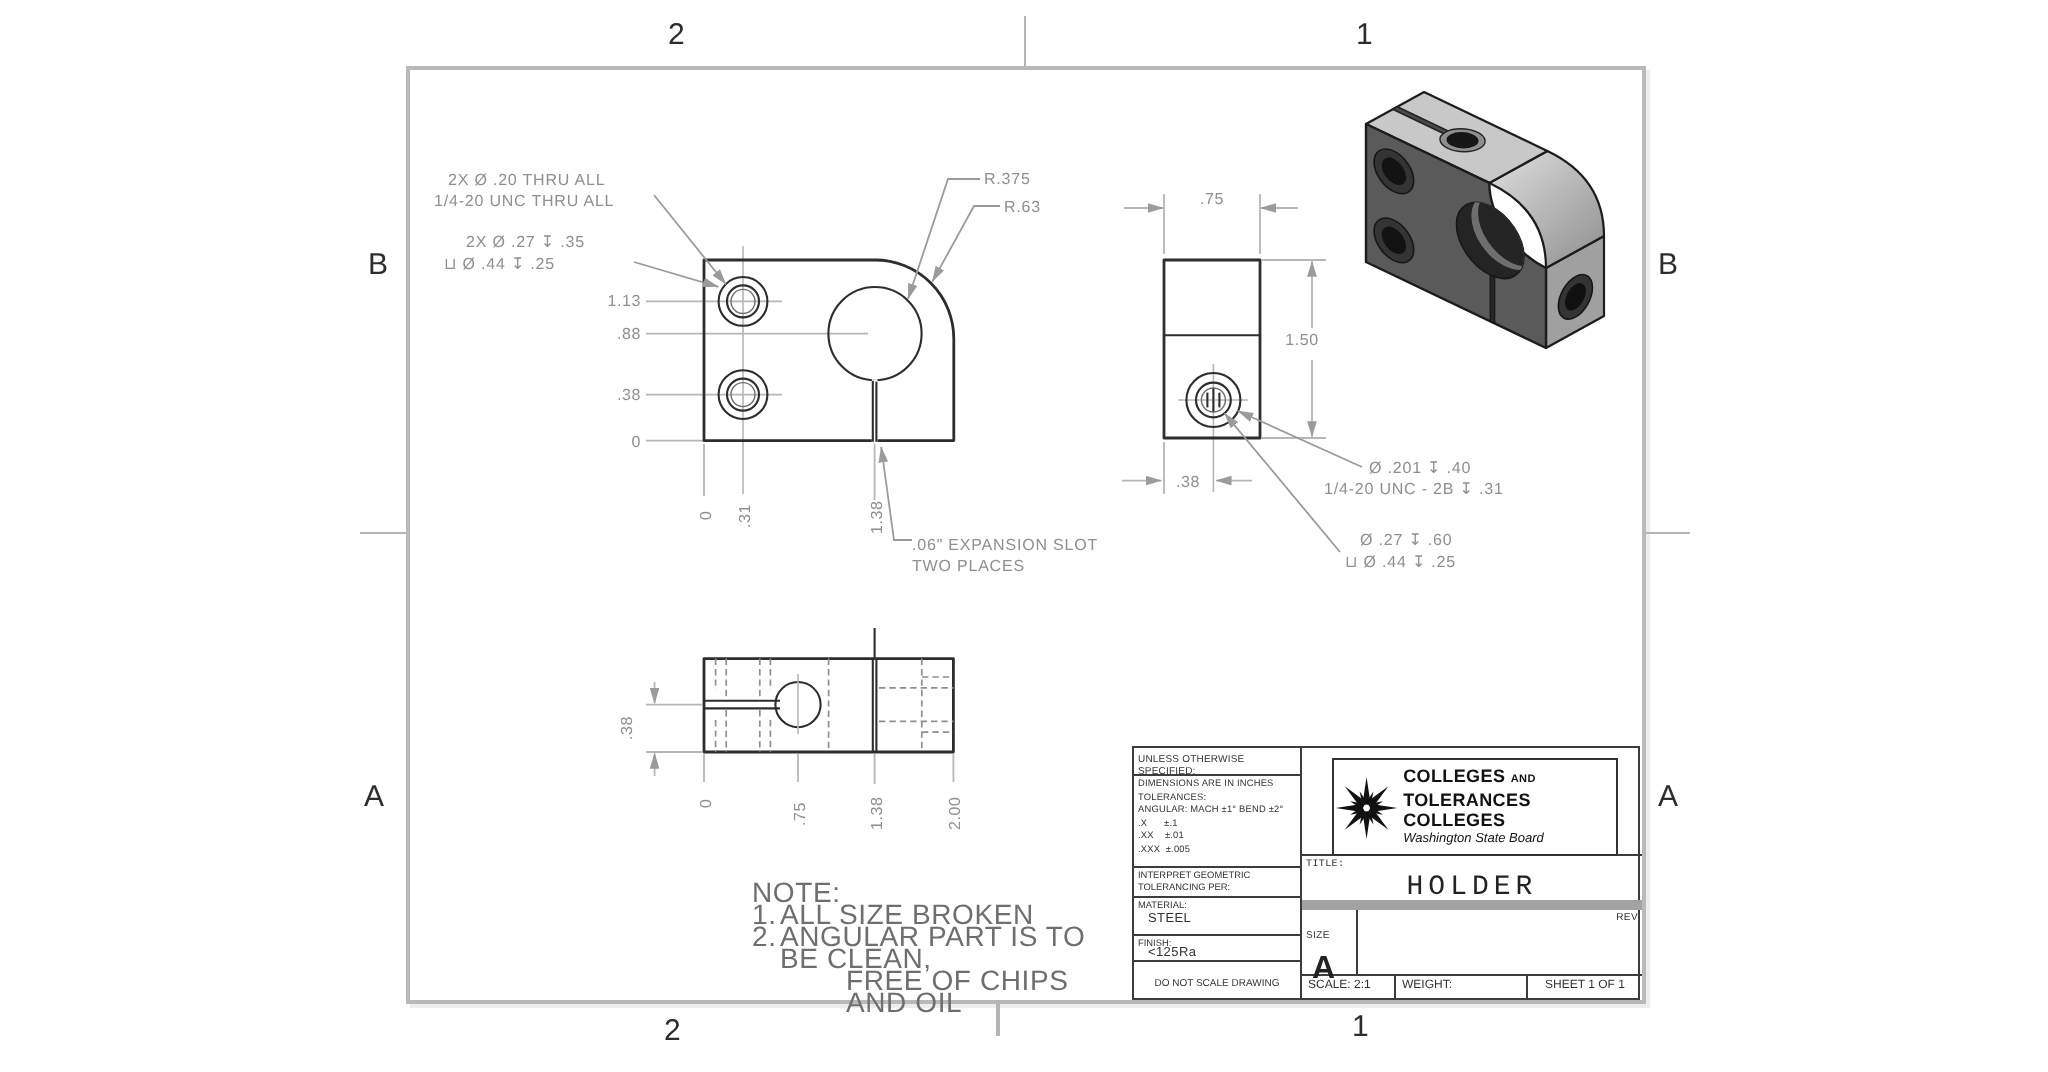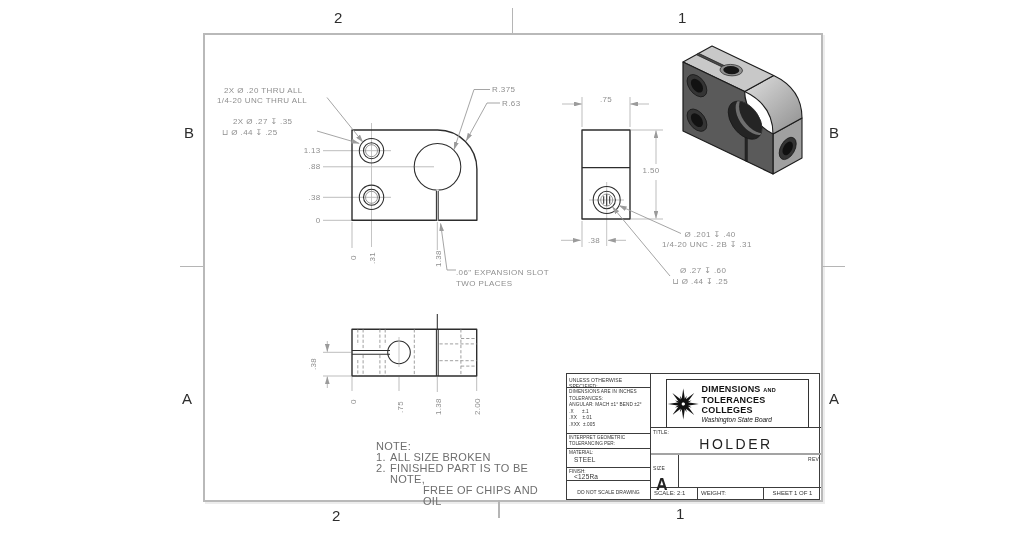--- a/index.html
+++ b/index.html
@@ -16,21 +16,21 @@
   .callout{font-size:8px;fill:#8f8f8f;letter-spacing:0.4px;}
   .edge{stroke:#2d2d2d;stroke-width:1.4;fill:none;stroke-linejoin:round;}
   .edge2{stroke:#2d2d2d;stroke-width:1.05;fill:none;}
   .thin{stroke:#6f6f6f;stroke-width:0.7;fill:none;}
   .dim{stroke:#b6b6b6;stroke-width:0.9;fill:none;}
   .ldr{stroke:#9b9b9b;stroke-width:0.9;fill:none;}
   .hid{stroke:#8f8f8f;stroke-width:0.85;fill:none;stroke-dasharray:3.2 2;}
   .cl{stroke:#b6b6b6;stroke-width:0.8;fill:none;}
   
   .notes{position:absolute;left:376px;top:441px;width:170px;color:#6e6e6e;
-    font-size:11px;line-height:11px;letter-spacing:0.3px;}
+    font-size:14px;line-height:11px;letter-spacing:0.3px;}
   .notes .row{display:flex;}
   .notes .num{width:14px;flex:none;}
   .notes .wrap{margin-left:14px;padding-left:33px;}
   
   .tb{position:absolute;left:566px;top:373px;width:254px;height:127px;
     border:1px solid #3c3c3c;box-sizing:border-box;color:#333;}
   .tb .tb-left{position:absolute;left:0;top:0;width:84px;height:100%;
     border-right:1px solid #3c3c3c;box-sizing:border-box;}
   .tbrow{box-sizing:border-box;border-bottom:1px solid #3c3c3c;overflow:hidden;padding:1px 2px;}
   .tb-unless{height:14px;font-size:5px;letter-spacing:0.1px;padding-top:3px;}
@@ -43,21 +43,21 @@
   .tb-dns{height:20px;border-bottom:none;font-size:5px;text-align:center;padding-top:8px;}
   .tb .tb-right{position:absolute;left:84px;top:0;width:170px;height:100%;}
   .tb-logo-row{height:54px;border-bottom:1px solid #3c3c3c;box-sizing:border-box;position:relative;}
   .logo-box{position:absolute;left:15px;top:5px;width:143px;height:49px;border:1px solid #333;
     box-sizing:border-box;display:flex;align-items:center;}
   .logo-text{margin-left:2px;color:#111;}
   .logo-text .l1{font-size:9px;font-weight:bold;letter-spacing:0.2px;line-height:10px;}
   .logo-text .l1 .sm{font-size:5.5px;}
   .logo-text .l2{font-size:9px;font-weight:bold;letter-spacing:0.2px;line-height:10px;}
   .logo-text .l3{font-size:6.5px;font-style:italic;line-height:9px;}
-  .tb-title-row{height:27px;border-bottom:2px solid #a3a3a3;box-sizing:border-box;position:relative;}
+  .tb-title-row{height:27px;border-bottom:5px solid #a3a3a3;box-sizing:border-box;position:relative;font-family:Liberation Mono, monospace;}
   .tb-small-label{font-size:5px;letter-spacing:0.2px;color:#333;}
   .tb-title-row .tb-small-label{position:absolute;left:2px;top:1px;}
   .tb-title{position:absolute;left:0;top:8px;width:100%;text-align:center;
     font-size:14px;letter-spacing:2.5px;color:#222;}
   .tb-size-row{height:33px;border-bottom:1px solid #3c3c3c;box-sizing:border-box;display:flex;}
   .tb-size-row .cell{box-sizing:border-box;padding:1px 2px;position:relative;}
   .cell-size{width:28px;border-right:1px solid #3c3c3c;}
   .cell-dwg{width:110px;border-right:1px solid #3c3c3c;}
   .cell-rev{flex:1;}
   .big-a{font-size:16px;font-weight:bold;margin-top:2px;margin-left:3px;color:#222;}
@@ -277,21 +277,21 @@
   </svg>
 
   <div class="notes">
     <div>NOTE:</div>
     <div class="row">
       <span class="num">1.</span>
       <span>ALL SIZE BROKEN</span>
     </div>
     <div class="row">
       <span class="num">2.</span>
-      <span>FINISHED PART IS TO BE NOTE,</span>
+      <span>ANGULAR PART IS TO BE CLEAN,</span>
     </div>
     <div class="wrap">FREE OF CHIPS AND OIL</div>
   </div>
 
   <div class="tb">
     <div class="tb-left">
       <div class="tbrow tb-unless">UNLESS OTHERWISE SPECIFIED:</div>
       <div class="tbrow tb-tol">
         <div>DIMENSIONS ARE IN INCHES</div>
         <div>TOLERANCES:</div>
@@ -332,21 +332,21 @@
               <path d="M0,-11 L1.8,-2 L-1.8,-2 Z" transform="rotate(67.5)"></path>
               <path d="M0,-11 L1.8,-2 L-1.8,-2 Z" transform="rotate(112.5)"></path>
               <path d="M0,-11 L1.8,-2 L-1.8,-2 Z" transform="rotate(157.5)"></path>
               <path d="M0,-11 L1.8,-2 L-1.8,-2 Z" transform="rotate(202.5)"></path>
               <path d="M0,-11 L1.8,-2 L-1.8,-2 Z" transform="rotate(247.5)"></path>
               <path d="M0,-11 L1.8,-2 L-1.8,-2 Z" transform="rotate(292.5)"></path>
               <path d="M0,-11 L1.8,-2 L-1.8,-2 Z" transform="rotate(337.5)"></path>
             </g>
           </svg>
           <div class="logo-text">
-            <div class="l1"><span>DIMENSIONS</span> <span class="sm">AND</span></div>
+            <div class="l1"><span>COLLEGES</span> <span class="sm">AND</span></div>
             <div class="l2">TOLERANCES COLLEGES</div>
             <div class="l3">Washington State Board</div>
           </div>
         </div>
       </div>
       <div class="tb-title-row">
         <span class="tb-small-label">TITLE:</span>
         <div class="tb-title">HOLDER</div>
       </div>
       <div class="tb-size-row">

